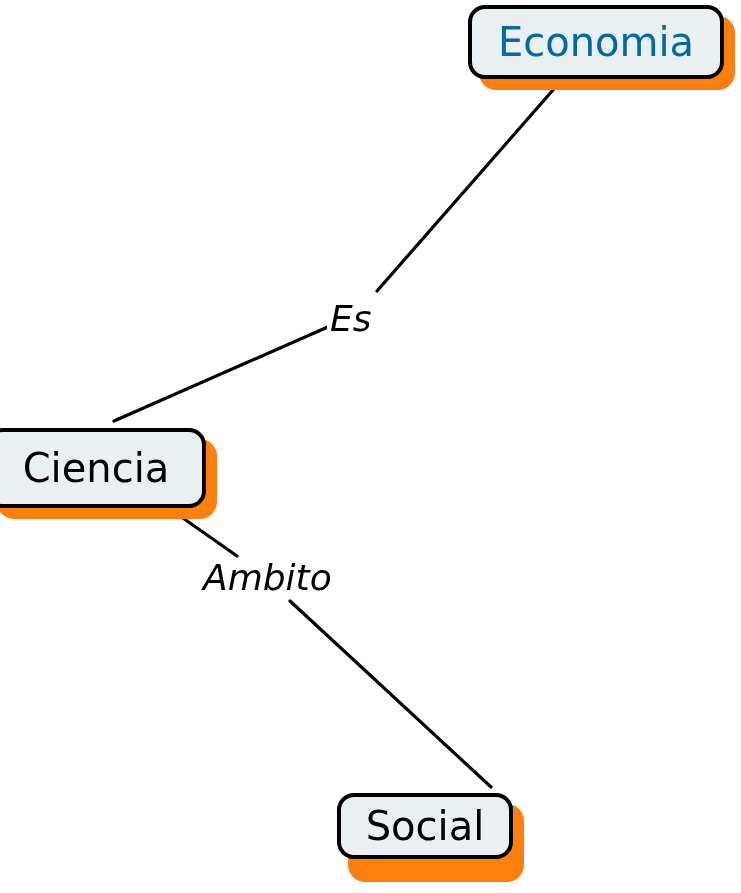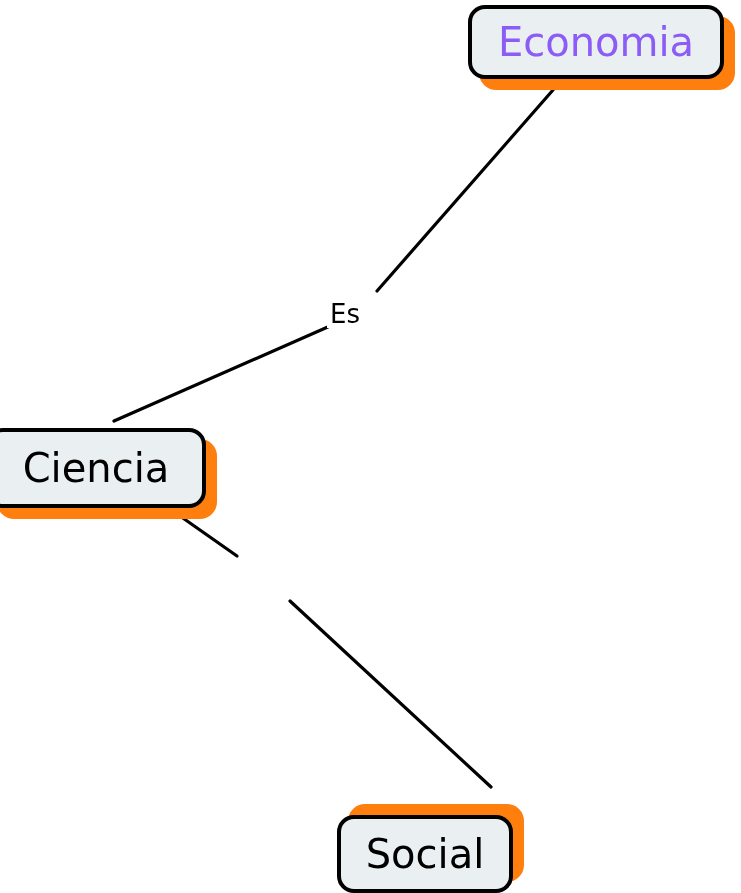--- a/index.html
+++ b/index.html
@@ -41,42 +41,43 @@
     border-radius: 17px;
     background: #ff7f0e;
     z-index: 2;
   }
   .node-label {
     font-size: 40px;
     line-height: 1;
     white-space: nowrap;
     letter-spacing: 0px;
   }
-  .label-red { color: #8b5cf6; }
+  .label-red { color: #0369a1; }
   .label-black { color: #000000; text-align: center; }
 
   
   #node-economia      { left: 468px; top: 5px;  width: 256px; height: 74px; }
   #shadow-economia    { left: 479px; top: 16px; width: 256px; height: 74px; }
   
   #node-ciencia       { left: -14px; top: 428px; width: 220px; height: 80px; }
   #shadow-ciencia     { left: -3px;  top: 439px; width: 220px; height: 80px; }
   
-  #node-social        { left: 337px; top: 793px; width: 176px; height: 78px; margin-top: 22px; }
+  #node-social        { left: 337px; top: 793px; width: 176px; height: 66px; }
   #shadow-social      { left: 348px; top: 804px; width: 176px; height: 78px; }
 
   .edge-label {
     position: absolute;
-    font-size: 26px;
+    font-size: 36px;
     line-height: 1;
     color: #000000;
     background: #ffffff;
     white-space: nowrap;
     z-index: 4;
     padding: 1px 3px;
+    font-style: italic;
   }
   #edge-label-es      { left: 327px; top: 300px; }
   #edge-label-ambito  { left: 200px; top: 559px; }
 </style>
 </head>
 <body>
 
 <div id="canvas">
 
   <svg id="edge-layer" viewBox="0 0 741 893" xmlns="http://www.w3.org/2000/svg">
@@ -99,14 +100,15 @@
   <div id="node-ciencia" class="node">
     <span class="node-label label-black">Ciencia</span>
   </div>
 
   <div id="node-social" class="node">
     <span class="node-label label-black">Social</span>
   </div>
 
   <span id="edge-label-es" class="edge-label">Es</span>
 
+  <span id="edge-label-ambito" class="edge-label">Ambito</span>
 
 </div>
 
 </body></html>

